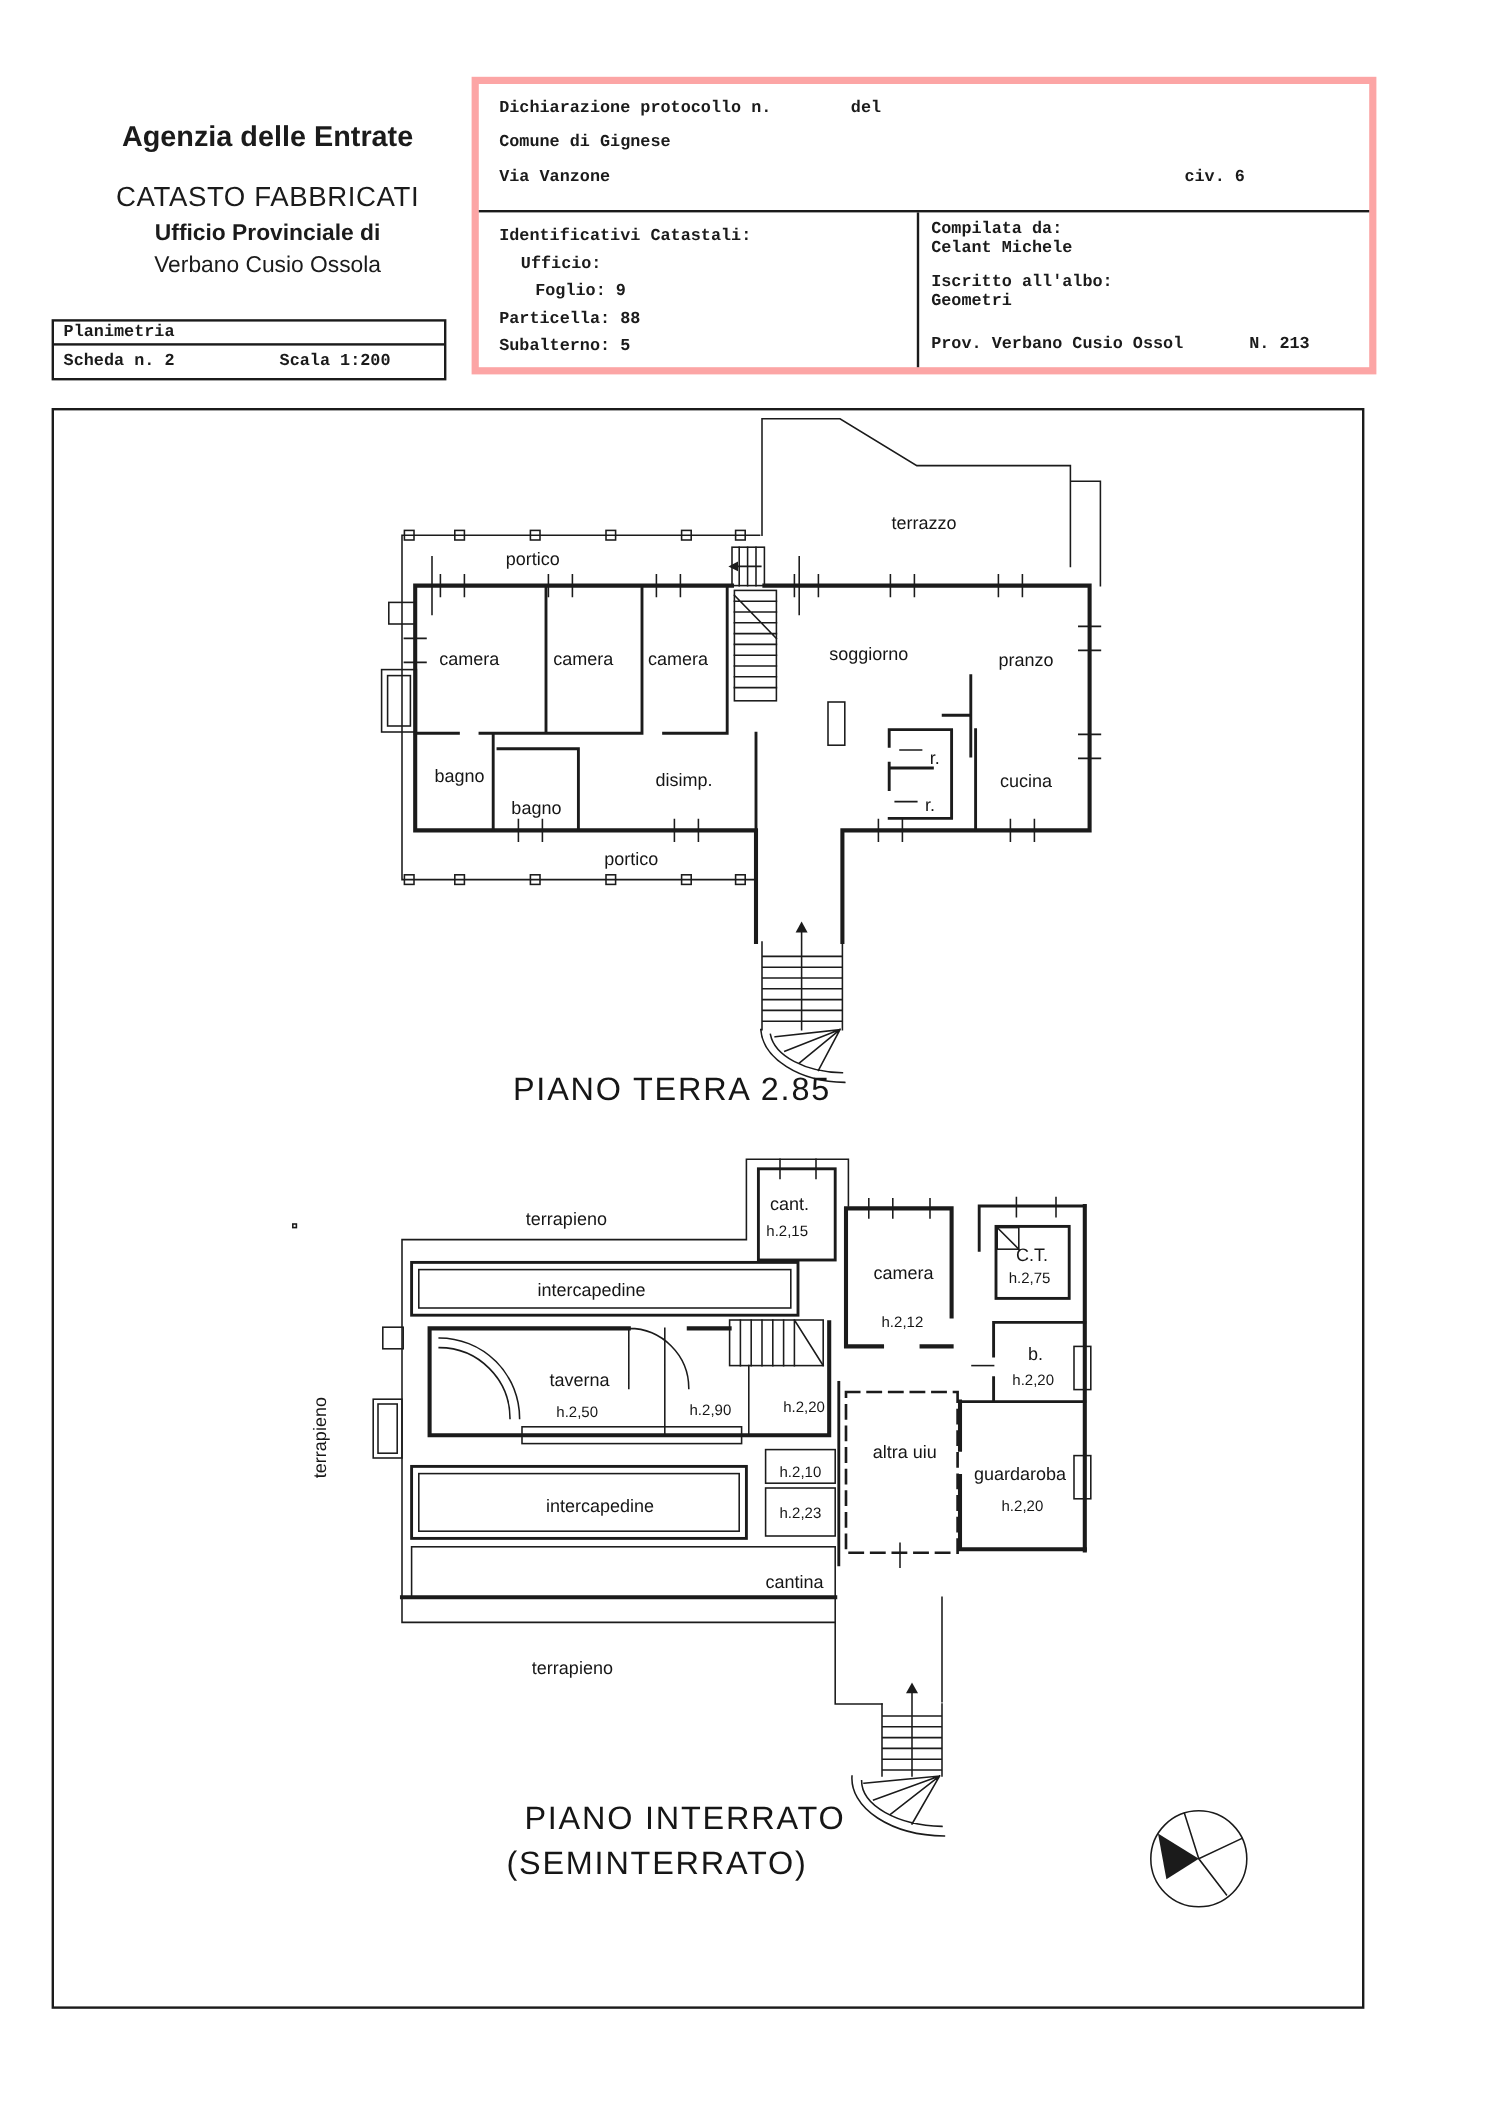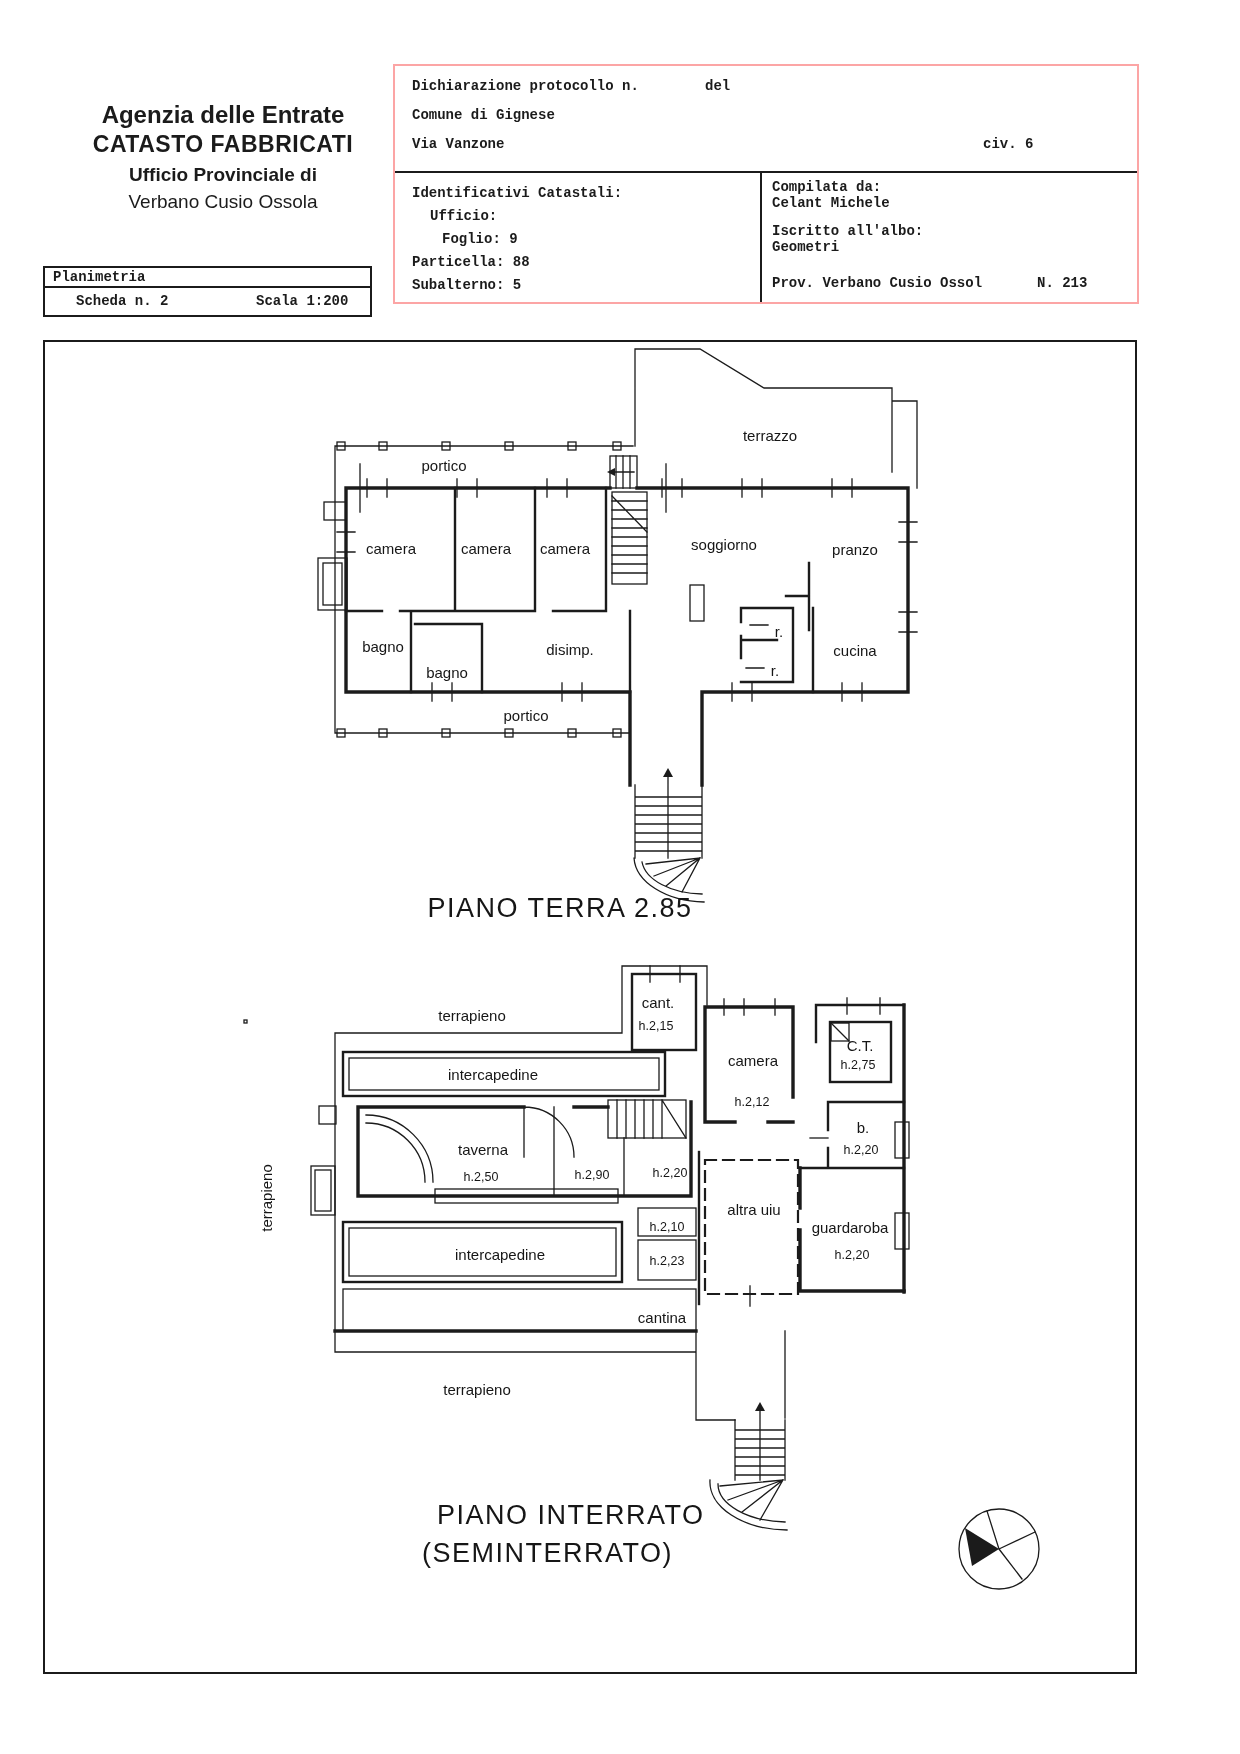--- a/index.html
+++ b/index.html
@@ -2,34 +2,34 @@
 <html><head>
 <meta charset="utf-8">
 <style>
   html,body{margin:0;padding:0;background:#e8e8e8;}
   .page{position:relative;width:1240px;height:1754px;background:#ffffff;margin:0 auto;
         font-family:"Liberation Sans",sans-serif;color:#1b1b1b;overflow:hidden;}
   .abs{position:absolute;}
   
   .agency{left:53px;top:100px;width:340px;text-align:center;line-height:1.25;}
   .agency .l1{font-size:24px;font-weight:bold;}
-  .agency .l2{font-size:23px;font-weight:bold;letter-spacing:.5px;margin-top:0;}
+  .agency .l2{font-size:23px;font-weight:normal;letter-spacing:.5px;margin-top:20px;}
   .agency .l3{font-size:19px;font-weight:bold;margin-top:4px;}
   .agency .l4{font-size:19px;font-weight:normal;margin-top:3px;}
   
-  .decl{left:393px;top:64px;width:742px;height:236px;border:2px solid #fca5a5;
+  .decl{left:393px;top:64px;width:742px;height:236px;border:6px solid #fca5a5;
         font-family:"Liberation Mono","DejaVu Sans Mono",monospace;font-size:14px;font-weight:bold;}
   .decl .cellline{position:absolute;white-space:pre;}
   .decl .rowdiv{position:absolute;left:0;top:105px;width:742px;border-top:2px solid #1b1b1b;}
   .decl .coldiv{position:absolute;left:365px;top:107px;width:0;height:129px;border-left:2px solid #1b1b1b;}
   
   .plani{left:43px;top:266px;width:325px;border:2px solid #1b1b1b;
          font-family:"Liberation Mono","DejaVu Sans Mono",monospace;font-size:14px;font-weight:bold;}
   .plani .r1{height:17px;padding:1px 0 0 8px;border-bottom:2px solid #1b1b1b;}
-  .plani .r2{position:relative;height:27px;margin-left:23px;}
+  .plani .r2{position:relative;height:27px;}
   .plani .r2 .s1{position:absolute;left:8px;top:5px;}
   .plani .r2 .s2{position:absolute;left:188px;top:5px;}
   
   .mainbox{left:43px;top:340px;width:1090px;height:1330px;border:2px solid #1b1b1b;}
   svg{position:absolute;left:0;top:0;}
   .w1{fill:none;stroke:#1b1b1b;stroke-width:1.3;}
   .w2{fill:none;stroke:#1b1b1b;stroke-width:2.4;}
   .w3{fill:none;stroke:#1b1b1b;stroke-width:3.4;}
   .dash{fill:none;stroke:#1b1b1b;stroke-width:2.2;stroke-dasharray:11 7;}
   .ink{stroke-linecap:square;}

